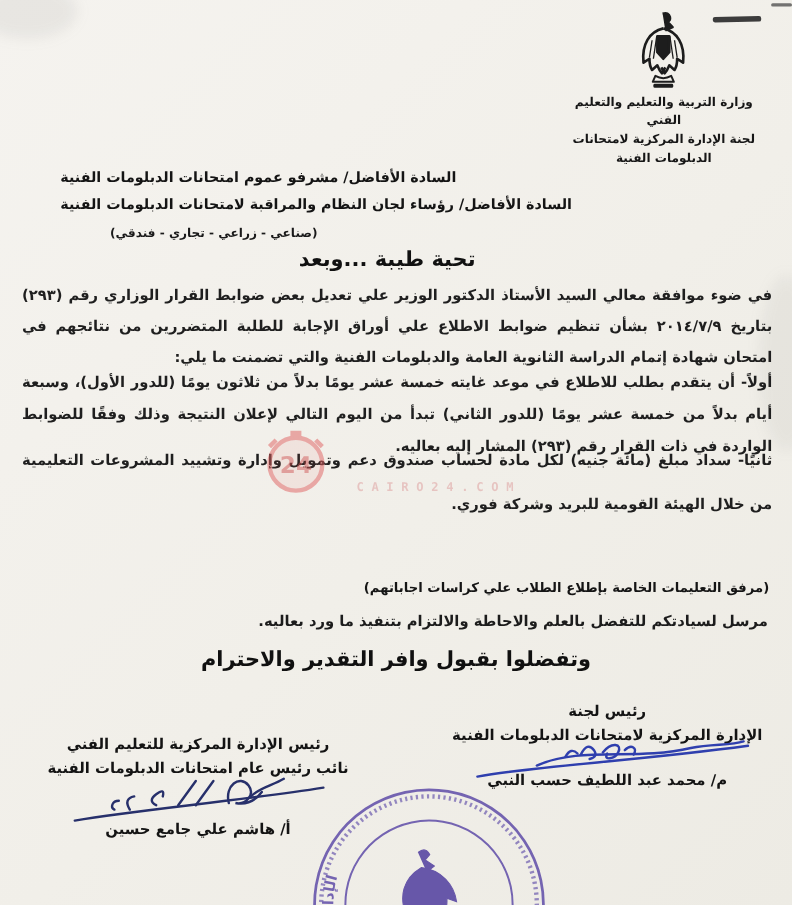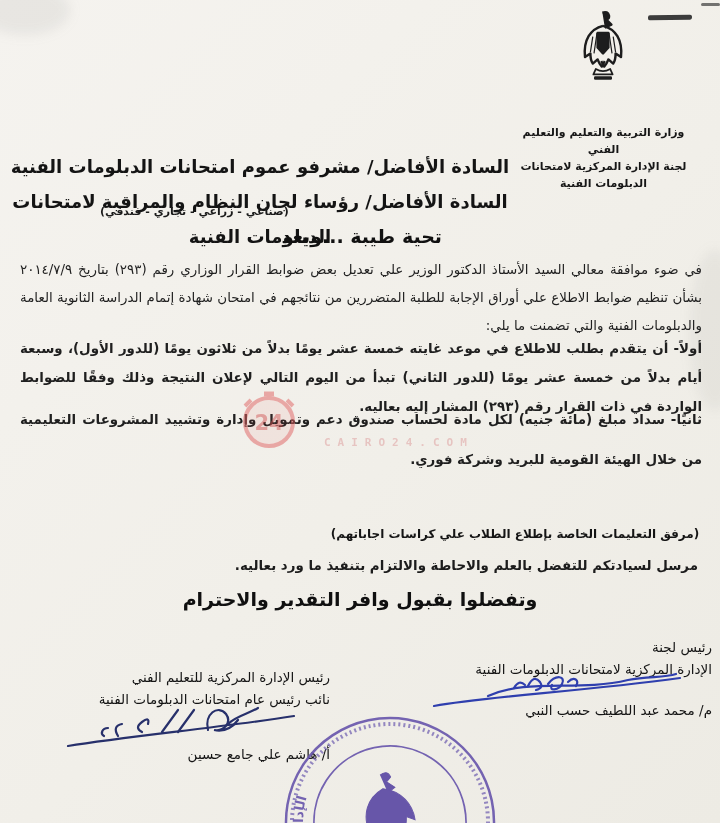--- a/index.html
+++ b/index.html
@@ -9,30 +9,30 @@
     margin:0 auto;
     overflow:hidden;
     background:linear-gradient(135deg,#f5f3ef 0%,#f1efe9 55%,#edebe4 100%);
     font-family:"DejaVu Sans", sans-serif;
     color:#222;
     direction:rtl;
   }
   .abs{position:absolute;}
   .smudge{position:absolute;border-radius:50%;filter:blur(6px);pointer-events:none;}
   .hdr{font-weight:800;line-height:1.55;text-align:center;font-size:11px;letter-spacing:0;color:#161616;}
-  .recip{font-weight:800;font-size:18px;line-height:1.95;text-align:center;color:#141414;}
+  .recip{font-weight:800;font-size:13px;line-height:1.95;text-align:left;color:#141414;}
   .branches{font-weight:700;font-size:11px;color:#1a1a1a;}
-  .greeting{font-weight:800;font-size:19px;color:#111;}
-  .para{font-size:13.4px;font-weight:400;text-align:justify;color:#1f1f1f;}
+  .greeting{font-weight:800;font-size:19px;text-align:center;color:#111;}
+  .para{font-size:13.4px;font-weight:700;text-align:justify;color:#1f1f1f;}
   .para.b{font-weight:700;}
   .center-last{text-align-last:center;}
   .attach{font-weight:800;font-size:12px;text-align:center;color:#151515;}
   .sendnote{font-weight:700;font-size:13.4px;text-align:left;color:#1c1c1c;}
   .salut{font-weight:800;font-size:19px;text-align:center;color:#101010;}
-  .sig{font-weight:400;color:#141414;}
+  .sig{text-align:center;font-weight:700;color:#141414;}
   .sig .t1{font-size:13.5px;line-height:22px;white-space:nowrap;}
   .sig .t2{font-size:13.5px;line-height:22px;white-space:nowrap;}
   .sig .nm{font-size:13.5px;white-space:nowrap;}
   .wm{opacity:.5;pointer-events:none;}
   .wm-site{font-weight:800;font-size:46px;color:#e98f8f;line-height:1;}
   .wm-domain{font-family:"DejaVu Sans Mono",monospace;font-size:11px;letter-spacing:7px;color:#dd9a9a;font-weight:700;}
   .dash{background:#3c3c3c;border-radius:2px;}
 </style>
 </head>
 <body>
@@ -57,21 +57,21 @@
         <path d="M28 44 l-4 26 M35 38 l-5 34 M55 38 l5 34 M62 44 l4 26" stroke-width="2"></path>
 
         <path d="M36 38 h18 v24 l-9 10 -9 -10 z" fill="#1d1d1d"></path>
 
         <path d="M33 98 q12 7 24 0 l4 9 h-32 z" stroke-width="3"></path>
         <rect x="30" y="110" width="30" height="6" rx="2" fill="#1d1d1d" stroke="none"></rect>
       </g>
     </svg>
   </div>
 
-  <div class="abs hdr" style="top:84px;left:505px;right:18px;margin-top:40px;">
+  <div class="abs hdr" style="top:84px;left:505px;right:18px;">
     <div>وزارة التربية والتعليم والتعليم الفني</div>
     <div>لجنة الإدارة المركزية لامتحانات الدبلومات الفنية</div>
   </div>
 
   <div class="abs recip" style="top:149px;right:200px;">
     <div>السادة الأفاضل/ مشرفو عموم امتحانات الدبلومات الفنية</div>
     <div>السادة الأفاضل/ رؤساء لجان النظام والمراقبة لامتحانات الدبلومات الفنية</div>
   </div>
   <div class="abs branches" style="top:205px;left:100px;">(صناعي - زراعي - تجاري - فندقي)</div>
 

